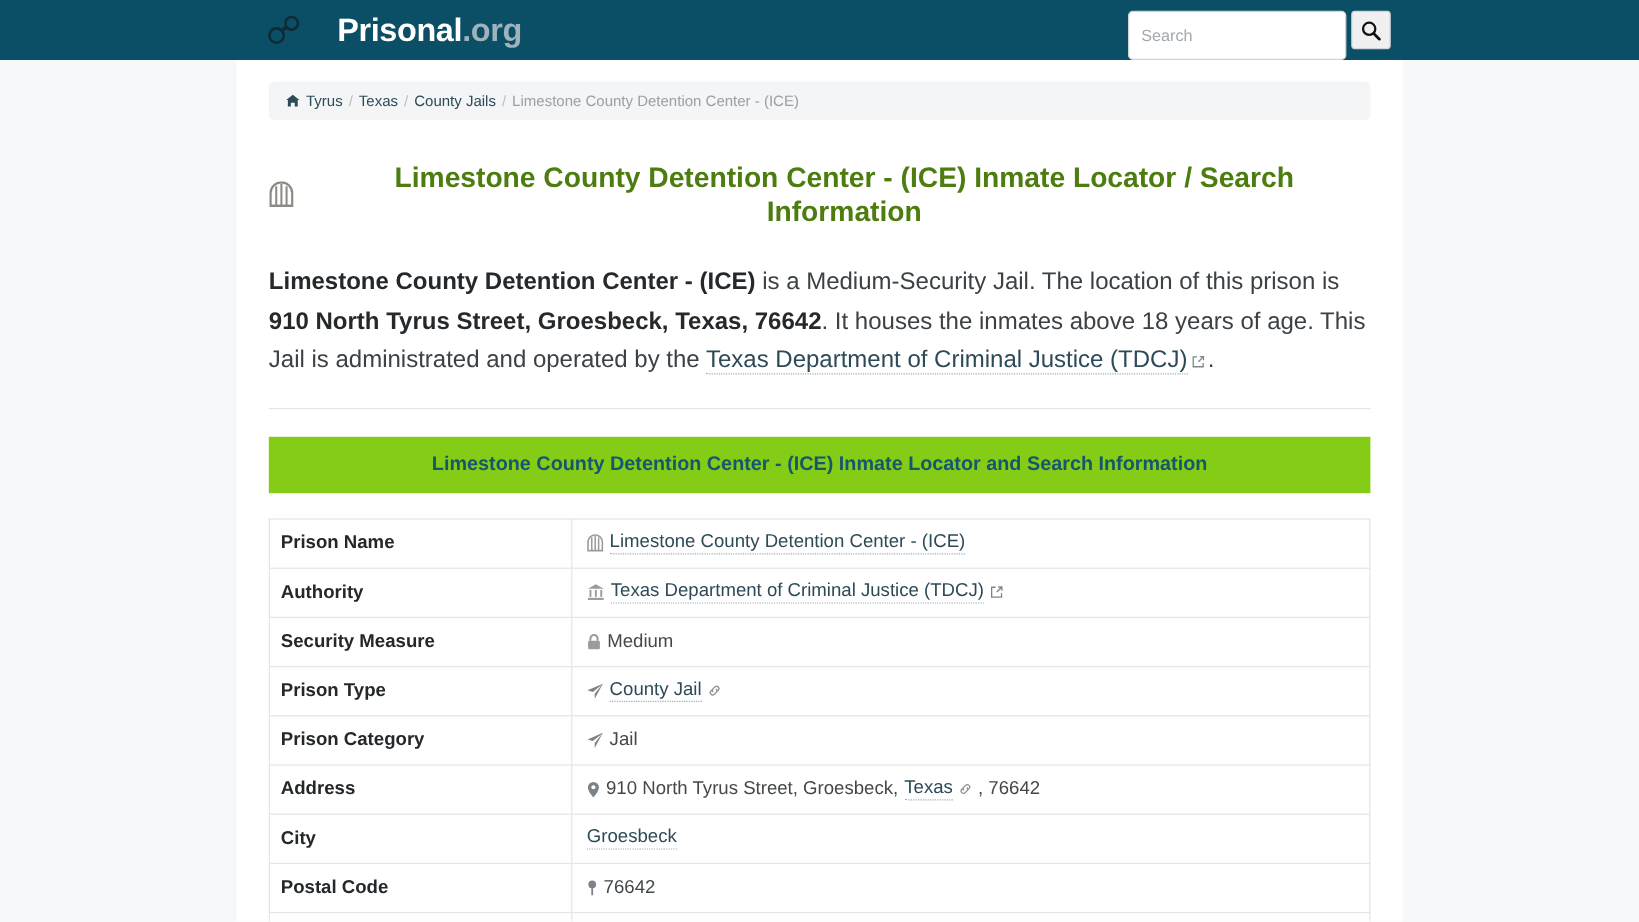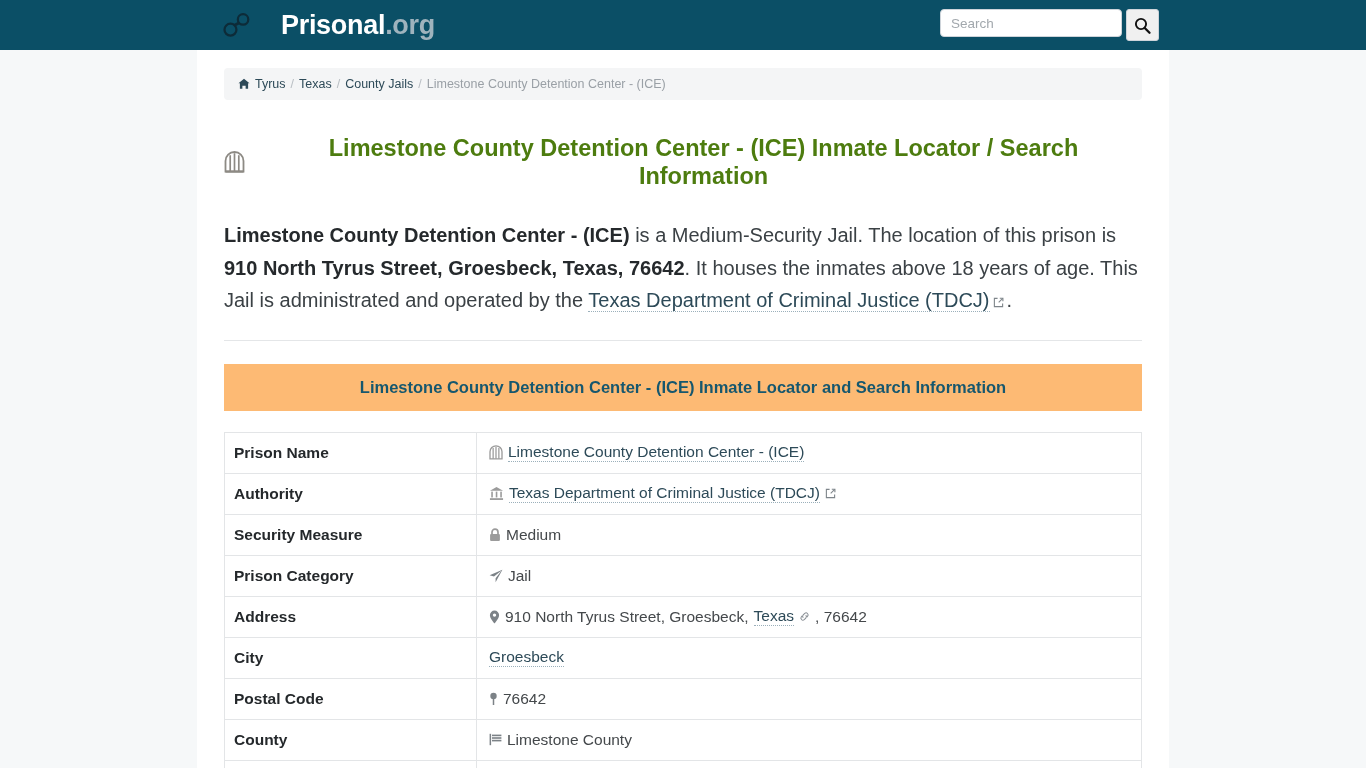--- a/index.html
+++ b/index.html
@@ -39,21 +39,21 @@
   .search-wrap {
     position: absolute;
     right: 207px;
     top: 9px;
     display: flex;
     align-items: stretch;
     gap: 4px;
   }
   .search-input {
     width: 182px;
-    height: 28px;
+    height: 41px;
     border: 1px solid #ced4da;
     border-radius: 4px;
     background: #ffffff;
     padding: 0 10px;
     font-size: 13.5px;
     color: #495057;
     font-family: "Liberation Sans", sans-serif;
     outline: none;
   }
   .search-input::placeholder { color: #a2a8ad; }
@@ -125,21 +125,21 @@
   }
   .intro b { color: #25292c; font-weight: bold; }
   .intro a {
     color: #2d4a58;
     text-decoration: none;
     border-bottom: 1px dotted #9bb0bb;
   }
 
   
   .section-banner {
-    background: #fdba74;
+    background: #84cc16;
     text-align: center;
     color: #16576e;
     font-weight: bold;
     font-size: 16.5px;
     padding: 14px 10px;
     margin-top: 23px;
   }
 
   
   .info-table {
@@ -299,20 +299,39 @@
                 <svg width="12" height="14" viewBox="0 0 12 14">
                   <path d="M3 6 V4.2 A3 3 0 0 1 9 4.2 V6" fill="none" stroke="#9b9b9b" stroke-width="1.7"></path>
                   <rect x="1.1" y="6" width="9.8" height="7" rx="1.1" fill="#9b9b9b"></rect>
                 </svg>
               </span>
               <span>Medium</span>
             </span>
           </td>
         </tr>
 
+        <tr>
+          <td class="lbl">Prison Type</td>
+          <td class="val">
+            <span class="cell-inner">
+              <span class="ico">
+                <svg width="14" height="14" viewBox="0 0 14 14">
+                  <path d="M13.4 0.7 L0.6 6.2 L5 7.6 L12.6 1.6 L6.6 9.2 L6.6 13.3 Z" fill="#7c8287"></path>
+                </svg>
+              </span>
+              <a href="#">County Jail</a>
+              <span class="ico">
+                <svg width="11" height="11" viewBox="0 0 12 12">
+                  <path d="M4.6 7.4 A2.2 2.2 0 0 1 4.6 4.3 L6.3 2.6 A2.2 2.2 0 0 1 9.4 5.7 L8.5 6.6" fill="none" stroke="#8a9096" stroke-width="1.15"></path>
+                  <path d="M7.4 4.6 A2.2 2.2 0 0 1 7.4 7.7 L5.7 9.4 A2.2 2.2 0 0 1 2.6 6.3 L3.5 5.4" fill="none" stroke="#8a9096" stroke-width="1.15"></path>
+                </svg>
+              </span>
+            </span>
+          </td>
+        </tr>
 
         <tr>
           <td class="lbl">Prison Category</td>
           <td class="val">
             <span class="cell-inner">
               <span class="ico">
                 <svg width="14" height="14" viewBox="0 0 14 14">
                   <path d="M13.4 0.7 L0.6 6.2 L5 7.6 L12.6 1.6 L6.6 9.2 L6.6 13.3 Z" fill="#7c8287"></path>
                 </svg>
               </span>

